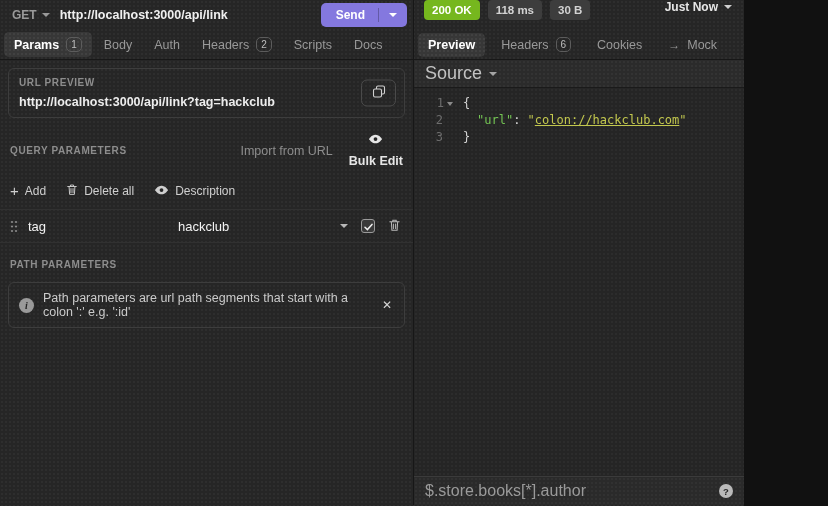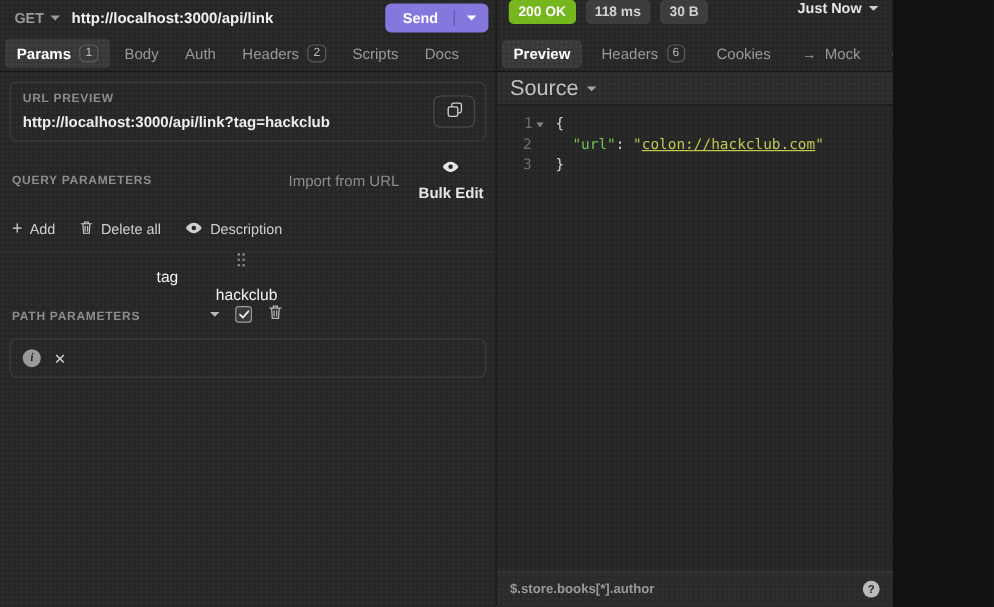--- a/index.html
+++ b/index.html
@@ -71,21 +71,21 @@
   .import-link { color:#8d8d8d; font-size:12.5px; cursor:pointer; }
   .bulk-edit { display:flex; align-items:center; gap:6px; color:#e6e6e6;
     font-size:12.5px; font-weight:600; cursor:pointer;flex-direction:column; }
 
   .qp-toolbar { display:flex; align-items:center; gap:20px; margin-top:13px; padding:2px 2px 10px; }
   .tool-btn { display:flex; align-items:center; gap:6px; background:none; border:none;
     color:#cfcfcf; font-size:12px; font-family:inherit; cursor:pointer; }
   .plus-glyph { font-size:15px; font-weight:400; line-height:10px; color:#cfcfcf; }
 
   .param-row { margin:0 -8px; border-top:1px solid #313131; border-bottom:1px solid #313131;
-    display:flex; align-items:center; height:34px; padding:0 12px 0 10px;flex-direction:column; }
+    display:flex; align-items:center; height:34px; padding:0 12px 0 10px; }
   .drag-handle { color:#8a8a8a; display:flex; align-items:center; margin-right:10px; cursor:grab; }
   .param-name { width:150px; font-size:13px; color:#f2f2f2; }
   .param-value { flex:1; font-size:13px; color:#f2f2f2; }
   .row-controls { display:flex; align-items:center; gap:13px; }
   .row-chev { color:#b9b9b9; cursor:pointer; display:flex; }
   .checkbox { width:14px; height:14px; border:1px solid #9a9a9a; border-radius:3px;
     background:#3a3a3a; display:flex; align-items:center; justify-content:center; cursor:pointer; }
   .icon-btn { background:none; border:none; color:#b9b9b9; display:flex; align-items:center; cursor:pointer; }
 
   .path-heading { margin-top:16px; padding:0 2px; }
@@ -116,21 +116,21 @@
   .json-brace { color:#d6d6d6; }
   .json-key { color:#74c554; }
   .json-colon { color:#d6d6d6; }
   .json-quote { color:#bcc24e; }
   .json-link { color:#c3c84e; text-decoration:underline; cursor:pointer; }
 
   .filter-bar { height:29px; flex:none; display:flex; align-items:center; gap:8px;
     border-top:1px solid #3b3b3b; padding:0 11px; background:#2a2a2a;
     background-image: radial-gradient(rgba(255,255,255,0.03) 1px, transparent 1.3px); background-size:4px 4px; }
   .filter-input { flex:1; background:transparent; border:none; outline:none;
-    color:#dcdcdc; font-size:11px; font-family:"Liberation Sans", sans-serif;font-weight:bold; }
+    color:#dcdcdc; font-size:16px; font-family:"Liberation Sans", sans-serif; }
   .filter-input::placeholder { color:#9a9a9a; opacity:1; }
   .help-circle { width:14px; height:14px; border-radius:50%; background:#b9b9b9; color:#262626;
     font-size:9.5px; font-weight:700; display:flex; align-items:center; justify-content:center;
     flex:none; cursor:pointer; }
 </style>
 </head>
 <body>
 
 <div class="app">
 
@@ -294,20 +294,21 @@
                 </svg>
             </span>
           </button>
         </div>
       </div>
 
       <div class="section-heading path-heading">PATH PARAMETERS</div>
 
       <div class="info-box">
         <span class="info-circle">i</span>
+        <span class="info-text">Path parameters are url path segments that start with a colon ':' e.g. ':id'</span>
         <button class="close-btn">
           <span>✕</span>
         </button>
       </div>
 
     </div>
 
     <div class="right-panel">
 
       <div class="source-row">

